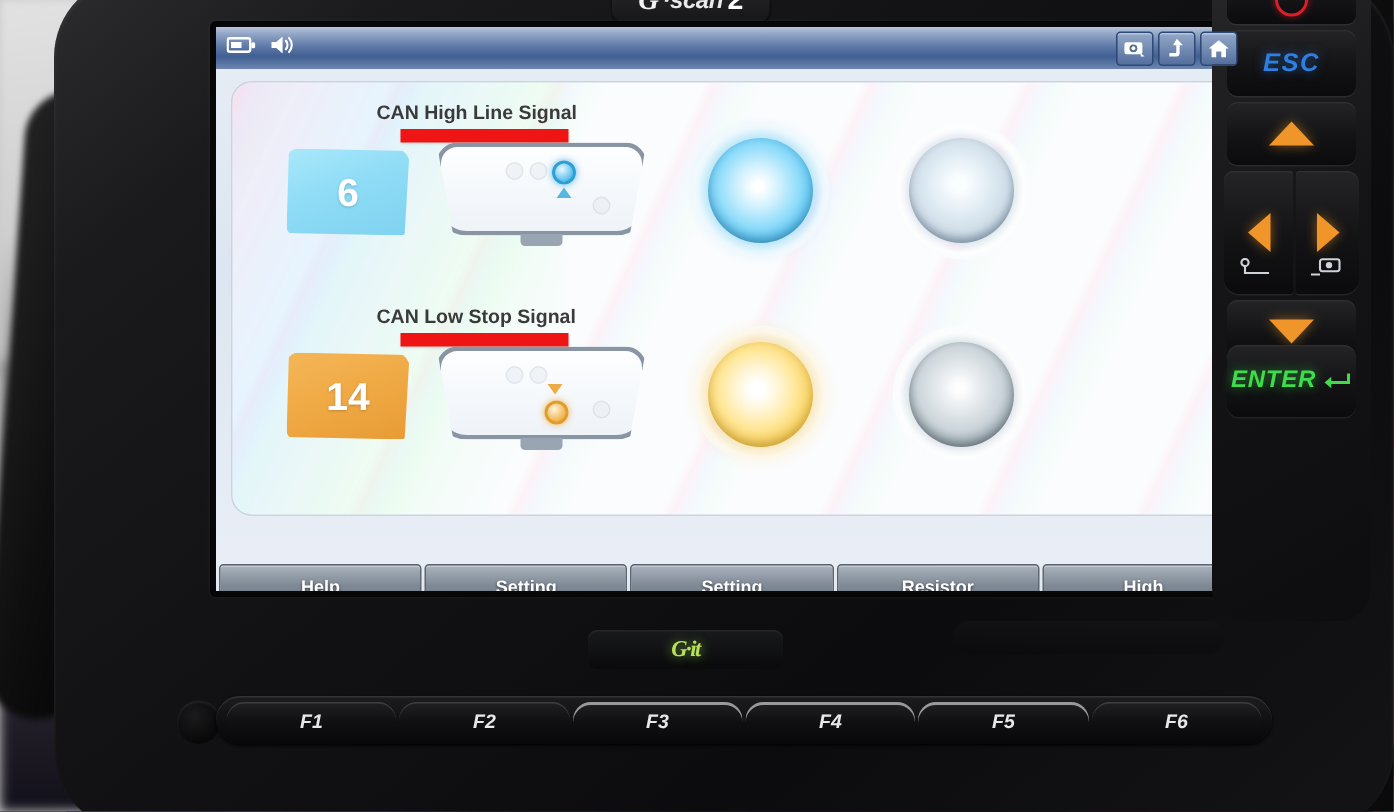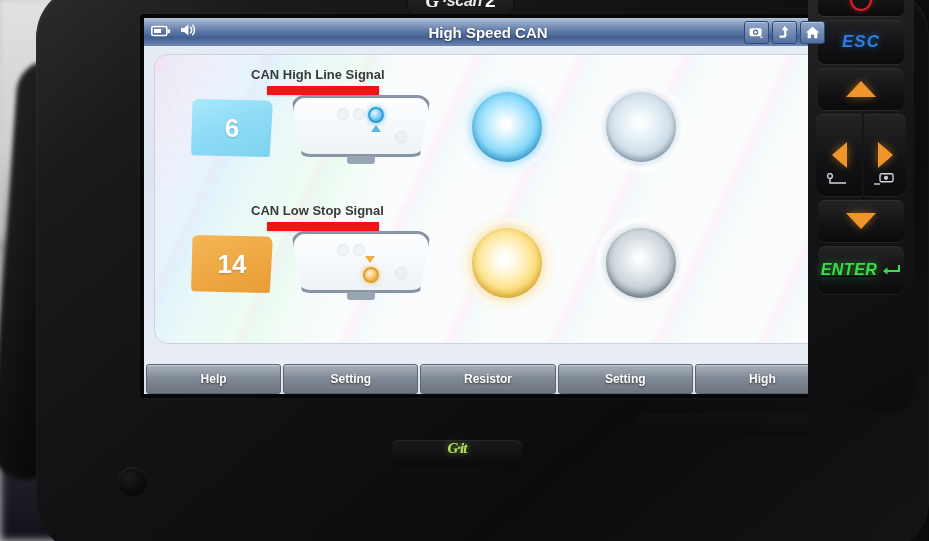--- a/index.html
+++ b/index.html
@@ -52,21 +52,21 @@
             font:700 15px "Liberation Sans",sans-serif;color:#fff;text-shadow:0 1px 2px rgba(0,0,0,.55);
             pointer-events:none;}
   .tb-right{margin-left:auto;display:flex;align-items:center;gap:3px;z-index:2;}
   .tbtn{width:23px;height:21px;border-radius:3px;
         background:linear-gradient(180deg,#93a8c8,#546f9e);
         border:1px solid #2e4878;display:flex;align-items:center;justify-content:center;
         box-shadow:inset 0 1px 0 rgba(255,255,255,.35);}
 
   
   .panel-wrap{position:relative;height:310px;
-              background:linear-gradient(180deg,#e6ecf4,#dde5f0 40%,#e9eef6);padding:8px 10px 0;}
+              background:linear-gradient(180deg,#e6ecf4,#dde5f0 40%,#e9eef6);padding:8px 10px 12px;}
   .panel{position:relative;height:288px;border-radius:14px;background:#fbfcfe;
          border:1px solid #c9d3e2;overflow:hidden;
          box-shadow:inset 0 1px 2px rgba(255,255,255,.9);}
   
   .sheen{position:absolute;inset:0;pointer-events:none;opacity:.55;
          background:repeating-linear-gradient(115deg,
             rgba(255,210,230,.0) 0px, rgba(255,205,225,.38) 7px,
             rgba(210,230,255,.30) 16px, rgba(215,255,225,.26) 26px,
             rgba(255,255,255,0) 40px, rgba(255,255,255,0) 95px);}
   .sheen2{position:absolute;left:-40px;top:-30px;width:260px;height:360px;pointer-events:none;
@@ -138,21 +138,21 @@
           box-shadow:inset 0 1px 0 rgba(255,255,255,.09);}
   .key{position:absolute;background:linear-gradient(180deg,#242427,#131315 55%,#0b0b0d);
        border-radius:7px;display:flex;align-items:center;justify-content:center;
        box-shadow:0 1px 0 rgba(255,255,255,.07), inset 0 1px 0 rgba(255,255,255,.05);}
   .k-power{left:10px;top:6px;width:86px;height:32px;border-radius:16px 16px 6px 6px;}
   .k-esc{left:10px;top:42px;width:86px;height:44px;}
   .k-up{left:10px;top:90px;width:86px;height:42px;}
   .k-left{left:8px;top:136px;width:46px;height:82px;border-radius:6px 2px 2px 10px;}
   .k-right{left:56px;top:136px;width:42px;height:82px;border-radius:2px 8px 10px 2px;}
   .k-down{left:10px;top:222px;width:86px;height:42px;}
-  .k-enter{left:10px;top:268px;width:86px;height:48px;border-radius:8px;text-decoration:underline;}
+  .k-enter{left:10px;top:252px;width:86px;height:48px;border-radius:8px;}
 
   .pw-icon{width:18px;height:18px;border:2.3px solid #d81f2a;border-radius:50%;position:relative;
            box-shadow:0 0 5px rgba(216,31,42,.65);}
   .pw-icon:before{content:"";position:absolute;left:50%;top:-4px;transform:translateX(-50%);
                   width:2.3px;height:10px;background:#d81f2a;box-shadow:0 0 4px rgba(216,31,42,.7);}
   .pw-icon:after{content:"";position:absolute;left:50%;top:-5px;transform:translateX(-50%);
                  width:7px;height:4px;background:linear-gradient(180deg,#151517,#151517);}
   .esc-txt{font:italic 700 17px "Liberation Sans",sans-serif;color:#2f7fe0;letter-spacing:1px;
            text-shadow:0 0 7px rgba(47,127,224,.6);}
   .ent-txt{font:italic 700 16px "Liberation Sans",sans-serif;color:#3ddc4a;letter-spacing:.5px;
@@ -160,21 +160,21 @@
   .ar{width:0;height:0;filter:drop-shadow(0 0 4px rgba(240,150,30,.55));}
   .ar-u{border-left:15px solid transparent;border-right:15px solid transparent;border-bottom:16px solid #f0952a;}
   .ar-d{border-left:15px solid transparent;border-right:15px solid transparent;border-top:16px solid #f0952a;}
   .ar-l{border-top:13px solid transparent;border-bottom:13px solid transparent;border-right:15px solid #f0952a;}
   .ar-r{border-top:13px solid transparent;border-bottom:13px solid transparent;border-left:15px solid #f0952a;}
   .mini{position:absolute;bottom:7px;color:#cfd3d8;font-size:11px;line-height:1;}
 
   
   .logo-slot{position:absolute;left:356px;top:436px;width:130px;height:26px;border-radius:6px;
              background:linear-gradient(180deg,#191a1c,#0a0a0c);
-             box-shadow:inset 0 1px 1px rgba(255,255,255,.06);display:flex;justify-content:center;margin-top:20px;}
+             box-shadow:inset 0 1px 1px rgba(255,255,255,.06);display:flex;align-items:center;justify-content:center;}
   .logo-txt{font:italic 700 15px "Liberation Serif",serif;color:#b9e05a;
             text-shadow:0 0 7px rgba(150,210,70,.75);letter-spacing:-1px;}
   .fbar{position:absolute;left:108px;top:480px;width:692px;height:32px;border-radius:16px;
         background:linear-gradient(180deg,#1d1d1f,#0e0e10 60%,#08080a);
         box-shadow:inset 0 1px 0 rgba(255,255,255,.10), 0 1px 2px rgba(0,0,0,.9);display:flex;padding:0 6px;}
   .fkey{flex:1;margin:4px 1px;border-radius:12px;display:flex;align-items:center;justify-content:center;
         font:italic 700 13px "Liberation Sans",sans-serif;color:#e8e8e8;
         background:linear-gradient(180deg,#202023,#101012 55%,#0a0a0c);
         box-shadow:inset 0 1px 0 rgba(255,255,255,.14);}
   .fkey.lit{box-shadow:inset 0 2px 0 rgba(255,255,255,.55);}
@@ -219,21 +219,20 @@
           </span>
           <span>
             <svg width="18" height="14" viewBox="0 0 18 14">
               <path d="M1 5h3.2L8.4 1.4v11.2L4.2 9H1z" fill="#fff"></path>
               <path d="M10.6 4.2a4.4 4.4 0 010 5.6" stroke="#fff" stroke-width="1.5" fill="none" stroke-linecap="round"></path>
               <path d="M12.7 2.3a7 7 0 010 9.4" stroke="#fff" stroke-width="1.4" fill="none" stroke-linecap="round"></path>
             </svg>
           </span>
         </div>
 
-        <div class="tb-title">High Speed CAN</div>
 
         <div class="tb-right">
           <div class="tbtn">
             <svg width="15" height="12" viewBox="0 0 15 12">
               <rect x="0.6" y="2.2" width="12" height="8" rx="1.6" fill="#fff"></rect>
               <circle cx="6.6" cy="6.2" r="2.6" fill="#54708f"></circle>
               <circle cx="6.6" cy="6.2" r="1.3" fill="#fff"></circle>
               <path d="M11.5 9.5l2.6 2.2H11.5z" fill="#fff"></path>
             </svg>
           </div>
@@ -305,22 +304,22 @@
               <div class="ring"></div>
               <div class="bulb gray-off"></div>
             </div>
           </div>
         </div>
       </div>
 
       <div class="tabs">
         <div class="tab">Help</div>
         <div class="tab">Setting</div>
+        <div class="tab">Setting</div>
         <div class="tab">Resistor</div>
-        <div class="tab">Setting</div>
         <div class="tab">High</div>
       </div>
     </div>
 
     <div class="keypad">
       <div class="key k-power">
         <span class="pw-icon"></span>
       </div>
       <div class="key k-esc">
         <span class="esc-txt">ESC</span>
@@ -358,15 +357,23 @@
         </svg>
       </div>
     </div>
 
     <div class="spk"></div>
     <div class="logo-slot">
       <span class="logo-txt">G·it</span>
     </div>
     <div class="jack"></div>
 
+    <div class="fbar">
+      <div class="fkey">F1</div>
+      <div class="fkey">F2</div>
+      <div class="fkey lit">F3</div>
+      <div class="fkey lit">F4</div>
+      <div class="fkey lit">F5</div>
+      <div class="fkey">F6</div>
+    </div>
 
   </div>
 </div>
 
 </body></html>

